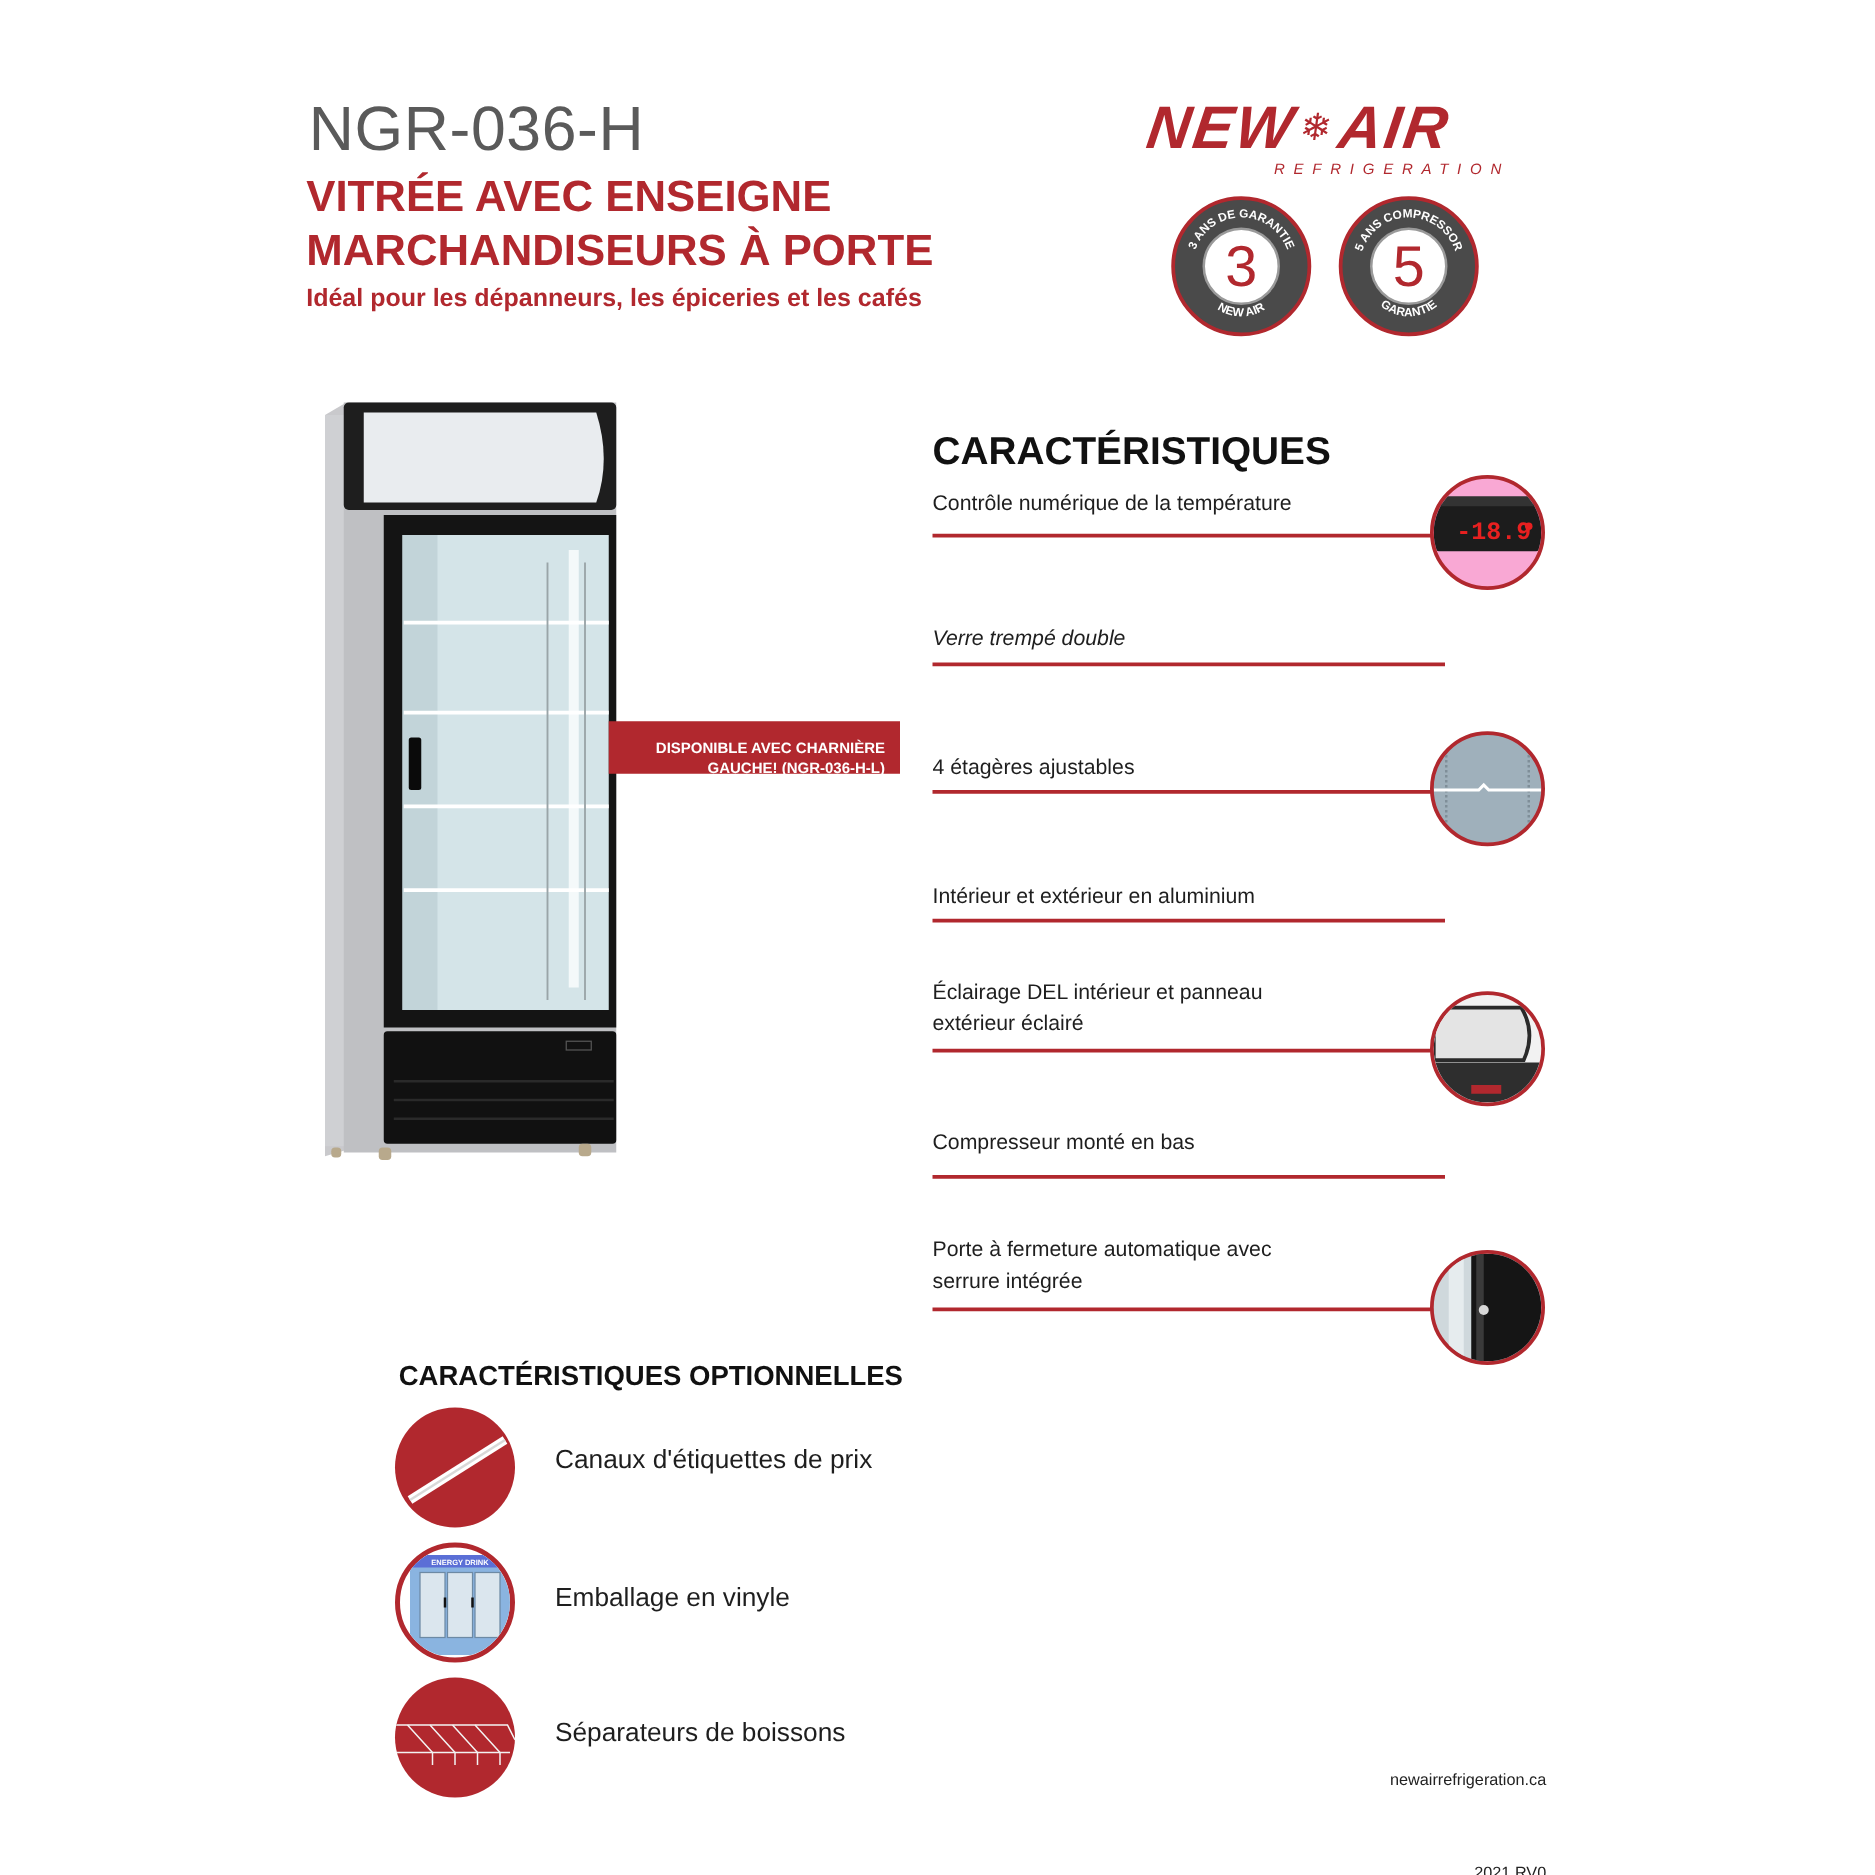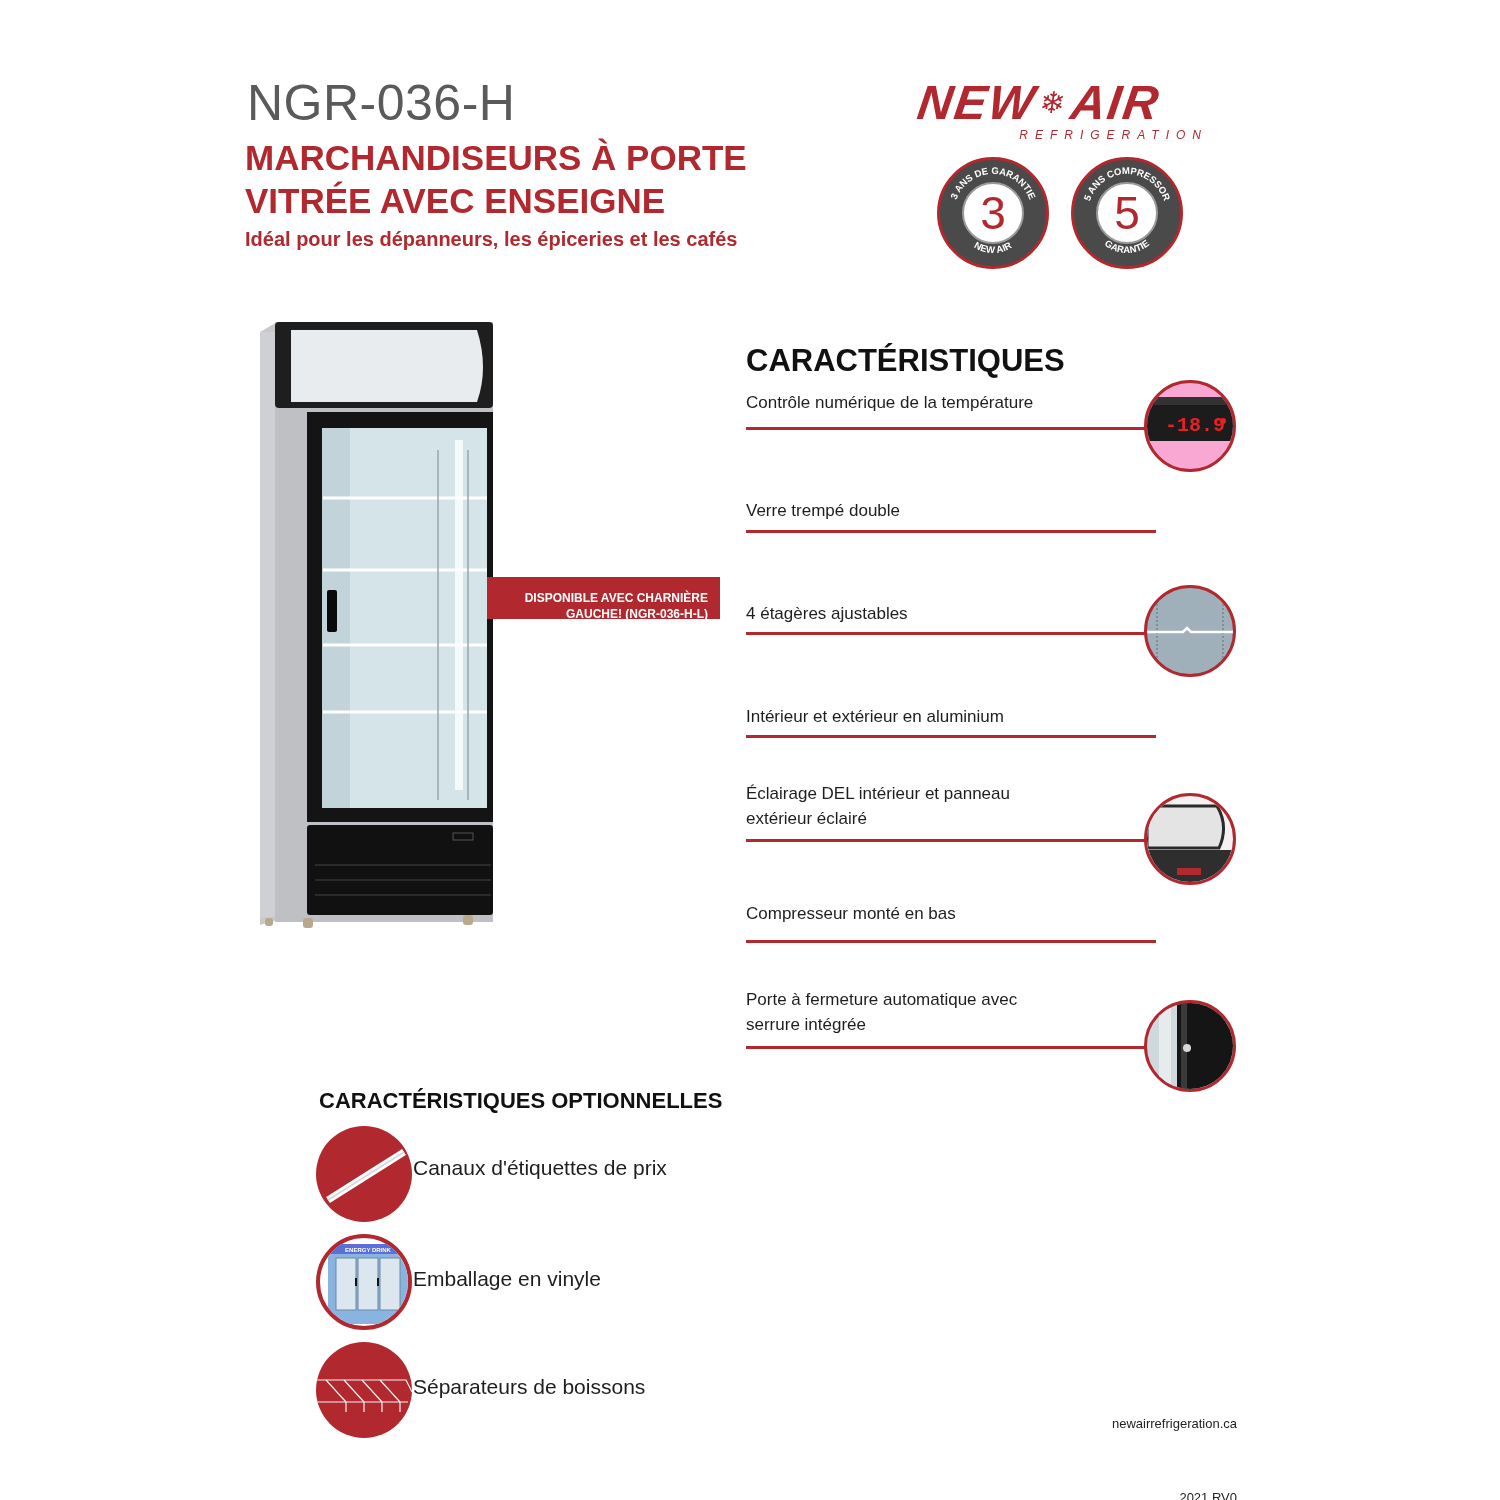--- a/index.html
+++ b/index.html
@@ -31,31 +31,31 @@
 
   
   .feat-h { left:746px; top:343px; font-size:31px; font-weight:bold; color:#111; }
   .feat { left:746px; font-size:17px; color:#1e1e1e; line-height:25px; }
   .rule { left:746px; height:3px; background:#b1282e; }
   .circle-img { width:92px; height:92px; border-radius:50%; border:3px solid #b1282e; overflow:hidden; box-sizing:border-box; }
 
   
   .opt-h { left:319px; top:1088px; font-size:22px; font-weight:bold; color:#111; }
   .opt-circle { width:96px; height:96px; border-radius:50%; background:#b1282e; overflow:hidden; }
-  .opt-label { left:413px; font-size:21px; color:#1e1e1e; }
+  .opt-label { left:444px; font-size:21px; color:#1e1e1e; }
 
   .footer { right:263px; font-size:13px; color:#222; text-align:right; }
 </style>
 </head>
 <body>
 
 <div class="abs model">NGR-036-H</div>
 <div class="abs title">
+  <div>VITRÉE AVEC ENSEIGNE</div>
   <div>MARCHANDISEURS À PORTE</div>
-  <div>VITRÉE AVEC ENSEIGNE</div>
 </div>
 <div class="abs subtitle">Idéal pour les dépanneurs, les épiceries et les cafés</div>
 
 <div class="abs logo">
   <div class="logo-text">
     <span>NEW</span>
     <span class="logo-flake">❄</span>
     <span>AIR</span>
   </div>
   <div class="logo-sub">REFRIGERATION</div>
@@ -140,21 +140,21 @@
 <div class="abs rule" style="top:427px; width:400px;"></div>
 <div class="abs circle-img" style="left:1144px; top:380px; background:#f9a8d4;">
   <svg width="86" height="86" viewBox="0 0 86 86">
     <rect x="0" y="20" width="86" height="38" fill="#1c1c1c" rx="4"></rect>
     <rect x="0" y="14" width="86" height="8" fill="#333"></rect>
     <text x="48" y="48" font-size="20" fill="#e82020" font-family="Liberation Mono, monospace" text-anchor="middle" font-weight="bold" id="thermo-val">-18.9</text>
     <circle cx="76" cy="38" r="3" fill="#e82020"></circle>
   </svg>
 </div>
 
-<div class="abs feat" style="top:498px;">Verre trempé double</div>
+<div class="abs feat" style="top:498px;font-style:italic;">Verre trempé double</div>
 <div class="abs rule" style="top:530px; width:410px;"></div>
 
 <div class="abs feat" style="top:601px;">4 étagères ajustables</div>
 <div class="abs rule" style="top:632px; width:400px;"></div>
 <div class="abs circle-img" style="left:1144px; top:585px; background:#9fb0bb;">
   <svg width="86" height="86" viewBox="0 0 86 86">
     <line x1="10" y1="0" x2="10" y2="86" stroke="#7f8e98" stroke-width="2" stroke-dasharray="2 2"></line>
     <line x1="76" y1="0" x2="76" y2="86" stroke="#7f8e98" stroke-width="2" stroke-dasharray="2 2"></line>
     <path d="M 0 44 L 36 44 L 40 40 L 44 44 L 86 44" stroke="#fff" stroke-width="2.5" fill="none"></path>
   </svg>

